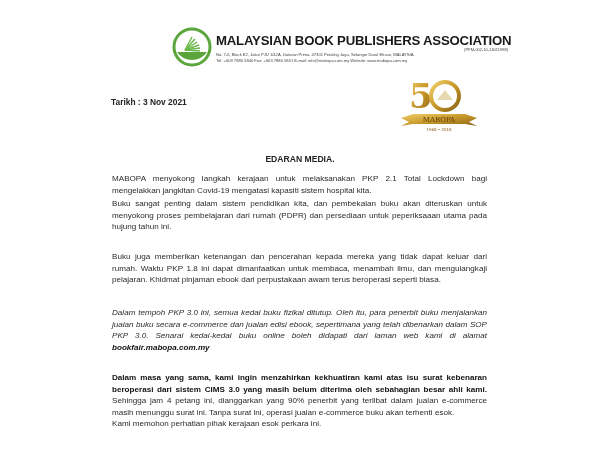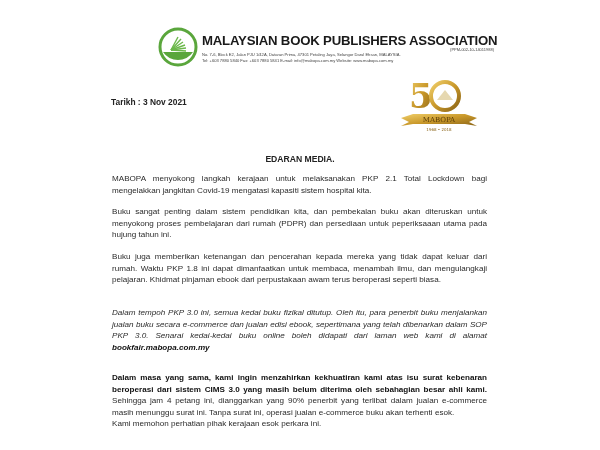--- a/index.html
+++ b/index.html
@@ -1,28 +1,28 @@
 <!DOCTYPE html>
 <html><head>
 <meta charset="utf-8">
 <style>
   html, body { margin: 0; padding: 0; background: #ffffff; }
   body { width: 600px; height: 450px; overflow: hidden; position: relative; font-family: "Liberation Sans", sans-serif; color: #222; }
-  .letterhead { position: absolute; left: 158px; top: 27px; width: 340px; height: 45px; }
+  .letterhead { position: absolute; left: 172px; top: 27px; width: 340px; height: 45px; }
   .logo { position: absolute; left: 0; top: 0; width: 40px; height: 40px; }
   .org-name { position: absolute; left: 44px; top: 6px; font-size: 13.2px; font-weight: bold; color: #1a1a1a; letter-spacing: -0.2px; white-space: nowrap; }
   .org-reg { position: absolute; right: 4px; top: 20px; font-size: 4px; color: #444; white-space: nowrap; }
   .org-addr { position: absolute; left: 44px; top: 25px; font-size: 4.1px; color: #444; white-space: nowrap; line-height: 6px; }
   .anniv { position: absolute; left: 395px; top: 74px; width: 88px; height: 62px; }
   .date { position: absolute; left: 111px; top: 97px; font-size: 8.4px; font-weight: bold; }
   .title { position: absolute; left: 0; width: 600px; top: 154px; text-align: center; font-size: 8.6px; font-weight: bold; }
   .para { position: absolute; left: 112px; width: 375px; font-size: 8.1px; line-height: 11.6px; text-align: justify; color: #2a2a2a; }
   .para b { color: #111; }
   .p1 { top: 173px; }
-  .p2 { top: 206px; }
+  .p2 { top: 198px; }
   .p3 { top: 251px; }
   .p4 { top: 307px; font-style: italic; }
   .p5 { top: 362px; margin-top: 10px; }
   .p6 { top: 418px; }
 </style>
 </head>
 <body>
 
 <div class="letterhead">
   <svg class="logo" viewBox="0 0 40 40">

